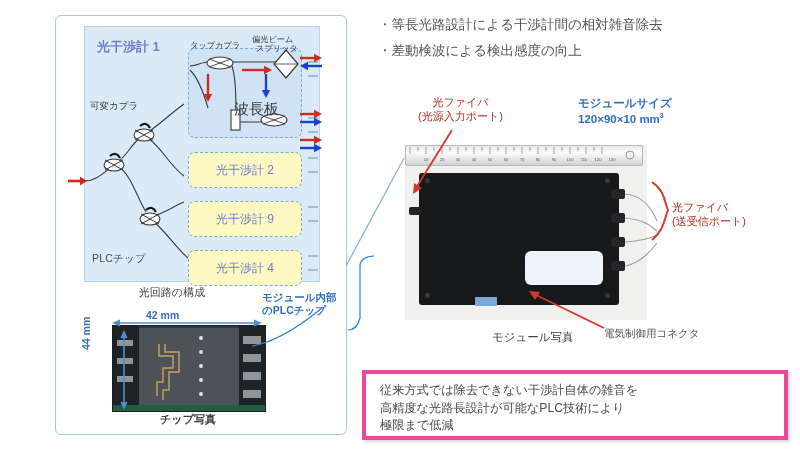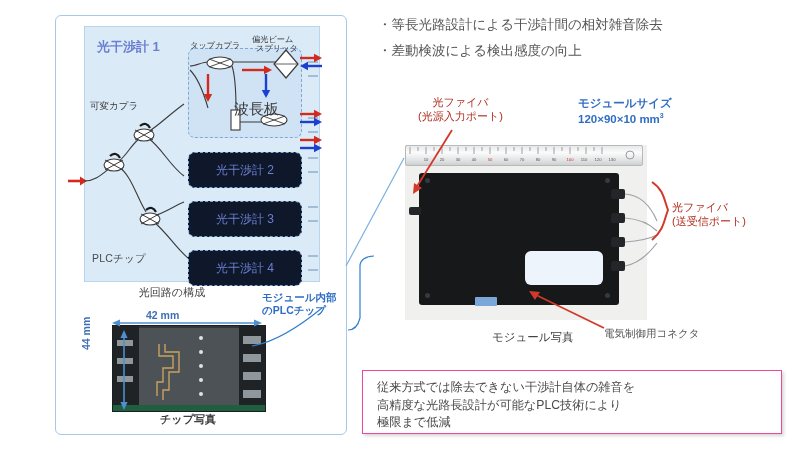--- a/index.html
+++ b/index.html
@@ -47,21 +47,21 @@
   
   #tap-coupler-label{left:190px;top:40px;font-size:8.2px;color:#3a3a3a;}
   #pbs-label{left:252px;top:36px;font-size:8.2px;color:#3a3a3a;line-height:1.05;text-align:left;}
   #waveplate-label{left:234px;top:100px;font-size:15px;color:#3a3a3a;}
   #variable-coupler-label{left:90px;top:100px;font-size:9.5px;color:#3a3a3a;}
 
   
   .ifm-box{
     width:112px;height:34px;
     border:1.2px dashed #7fa8d8;border-radius:7px;
-    background:#0f172a;
+    background:#fef9c3;
     display:flex;align-items:center;justify-content:center;
     font-size:12px;color:#6a7fd0;
   }
   #ifm2-box{left:188px;top:152px;}
   #ifm3-box{left:188px;top:201px;}
   #ifm4-box{left:188px;top:250px;}
 
   #circuit-caption{left:172px;top:285px;font-size:11px;color:#3d3d3d;transform:translateX(-50%);}
 
   
@@ -112,21 +112,21 @@
 
   
   #fiber-src-label{left:418px;top:96px;font-size:11px;color:#b03020;line-height:1.25;text-align:center;}
   #module-size-label{left:578px;top:96px;font-size:11.5px;color:#2f6ec4;font-weight:bold;line-height:1.3;text-align:left;}
   #fiber-tx-label{left:672px;top:201px;font-size:11px;color:#b03020;line-height:1.25;}
   #elec-connector-label{left:604px;top:327px;font-size:10.5px;color:#555;}
 
   
   #summary-box{
     left:362px;top:370px;width:418px;height:62px;
-    background:#ffffff;border:1px solid #ec4899;
+    background:#ffffff;border:4px solid #ec4899;
     box-shadow:2px 2px 3px rgba(0,0,0,.16);
   }
   #summary-text{
     position:absolute;left:14px;top:8px;font-size:12.2px;color:#4a4a4a;line-height:1.45;
   }
   #summary-text div{white-space:nowrap;}
 
   svg{overflow:visible;}
 </style>
 </head>
@@ -255,21 +255,21 @@
   <div>偏光ビーム</div>
   <div style="margin-left:4px">スプリッタ</div>
 </div>
 <div class="abs" id="waveplate-label">波長板</div>
 <div class="abs" id="variable-coupler-label">可変カプラ</div>
 
 <div class="abs ifm-box" id="ifm2-box">
   <span>光干渉計 2</span>
 </div>
 <div class="abs ifm-box" id="ifm3-box">
-  <span>光干渉計 3</span>
+  <span>光干渉計 9</span>
 </div>
 <div class="abs ifm-box" id="ifm4-box">
   <span>光干渉計 4</span>
 </div>
 
 <div class="abs" id="plc-chip-label">PLCチップ</div>
 <div class="abs" id="circuit-caption">光回路の構成</div>
 
 <div class="abs" id="chip-photo">
   <svg width="152" height="85">

